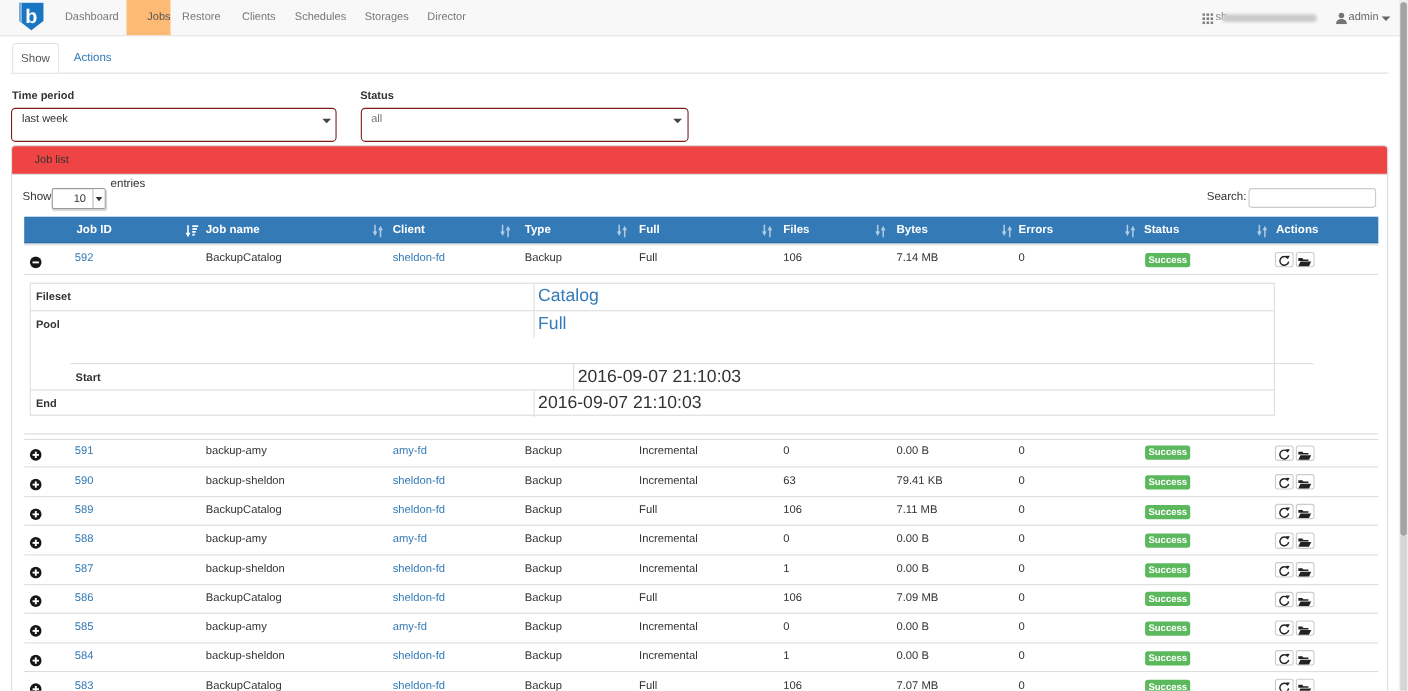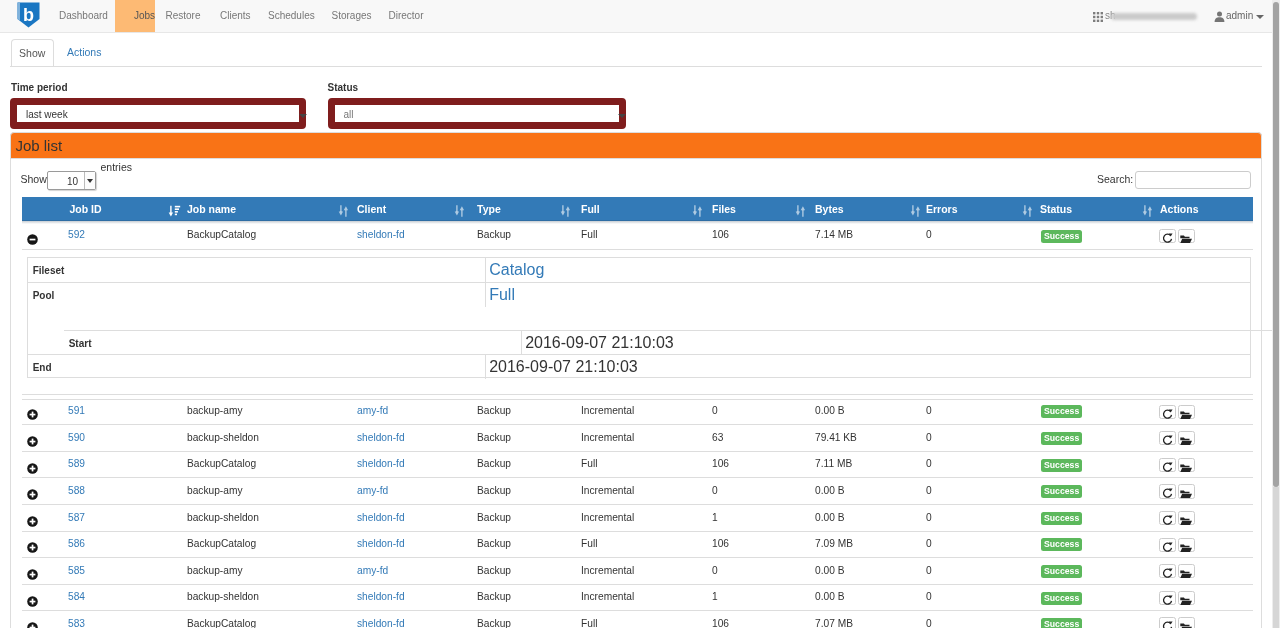--- a/index.html
+++ b/index.html
@@ -10,44 +10,44 @@
 
 #nav { position:absolute; left:0; top:0; width:1280px; height:33px; background:#f8f8f8; border-bottom:1px solid #e7e7e7; }
 .ni { position:absolute; top:0; height:32px; line-height:32px; font-size:10px; color:#777; }
 .ni.act { background:#fdba74; color:#555; text-align:right; }
 
 #tabline { position:absolute; left:10px; top:65.5px; width:1252px; height:0; border-top:1px solid #ddd; }
 #tabshow { position:absolute; left:10.5px; top:39px; width:43.5px; height:27px; background:#fff; border:1px solid #ddd; border-bottom:0; border-radius:4px 4px 0 0; z-index:2; line-height:26px; text-align:center; font-size:10.5px; color:#555; }
 #tabact { position:absolute; left:67px; top:39px; height:27px; line-height:27px; font-size:10.5px; }
 
 .flabel { position:absolute; top:81.5px; font-size:10px; font-weight:bold; color:#333; }
-.fsel { position:absolute; top:97.5px; height:31px; background:#fff; border:7px solid #7f1d1d; border-radius:4px; font-size:10px; color:#333; line-height:20px; padding-left:9px; }
+.fsel { position:absolute; top:97.5px; height:31px; background:#fff; border:1px solid #7f1d1d; border-radius:4px; font-size:10px; color:#333; line-height:20px; padding-left:9px; }
 .caret { position:absolute; width:0; height:0; border-left:4px solid transparent; border-right:4px solid transparent; border-top:4px solid #444; top:9px; }
 
 #panel { position:absolute; left:10.4px; top:132px; width:1251.2px; height:600px; border:1px solid #ddd; border-radius:4px 4px 0 0; background:#fff; }
-#phead { position:absolute; left:10.4px; top:132px; width:1251.2px; height:27px; background:#f97316; border:1px solid #ddd; border-radius:4px 4px 0 0; line-height:26px; padding-left:4px; font-size:15px; color:#333; }
+#phead { position:absolute; left:10.4px; top:132px; width:1251.2px; height:27px; background:#ef4444; border:1px solid #ddd; border-radius:4px 4px 0 0; line-height:26px; padding-left:20px; font-size:10px; color:#333; }
 .dtc { position:absolute; font-size:10.5px; color:#333; }
 #sel10 { position:absolute; left:47px; top:170.5px; width:49px; height:19px; border:1px solid #9a9a9a; border-radius:2px; background:#fff; font-size:10px; color:#333; box-shadow:1px 1px 1px rgba(0,0,0,.18); }
 #sel10 span { position:absolute; left:19px; top:4px; }
 #sel10 .dd { position:absolute; left:auto; right:0; top:0; width:11px; height:17px; border-left:1px solid #bbb; background:#fcfcfc; }
 #sel10 .dd i { position:absolute; left:2px; top:7px; width:0; height:0; border-left:3.5px solid transparent; border-right:3.5px solid transparent; border-top:4px solid #333; }
 #srch { position:absolute; left:1134.5px; top:170.5px; width:116.5px; height:18.5px; border:1px solid #ccc; border-radius:3px; background:#fff; }
 
 #thead { position:absolute; left:21.5px; top:197px; width:1231px; height:24px; background:#337ab7; border-bottom:1px solid #2e6da4; }
 .hc { position:absolute; top:6px; font-size:10.5px; font-weight:bold; color:#fff; }
 .hi { position:absolute; top:5.5px; }
 .cell { position:absolute; font-size:10.2px; color:#333; }
 a.cell { color:#337ab7; }
 .tg { position:absolute; left:26.6px; }
 .badge { position:absolute; background:#5cb85c; color:#fff; font-size:8.7px; font-weight:bold; padding:2px 3px; border-radius:2.5px; line-height:9px; }
 .abtn { position:absolute; width:17.3px; height:14.2px; background:#fff; border:1px solid #ccc; border-radius:2.5px; text-align:center; }
 .abtn svg { margin-top:1px; }
 .rb { position:absolute; left:21.5px; width:1231px; height:0; border-top:1px solid #ddd; }
 
-#sub { position:absolute; left:27.2px; top:256.5px; width:1224px; height:121.5px; border:1px solid #ddd; }
+#sub { position:absolute; left:27.2px; top:256.5px; width:1132px; height:121.5px; border:1px solid #ddd; }
 .srow { position:absolute; left:0; width:100%; height:24.2px; }
 .sk { position:absolute; left:4.5px; top:7px; font-size:10px; font-weight:bold; color:#333; }
 .sv { position:absolute; left:456.8px; top:7px; padding-left:3.2px; font-size:16px; color:#333; border-left:1px solid #ddd; height:24.2px; line-height:10px; width:764px; }
 .srow .sv { top:0; line-height:24.2px; }
 
 #sbtrack { position:absolute; left:1271.5px; top:0; width:8.5px; height:628px; background:#ededed; }
 #sbthumb { position:absolute; left:1272.5px; top:1.5px; width:6.5px; height:485px; background:#a3a3a3; border-radius:3.5px; }
 #sblow { position:absolute; left:1272.5px; top:487px; width:6.5px; height:141px; background:#d6d6d6; }
 #smudge { position:absolute; left:1111px; top:12.5px; width:86px; height:7px; background:#cacaca; border-radius:3.5px; filter:blur(1.6px); }
 </style></head>

